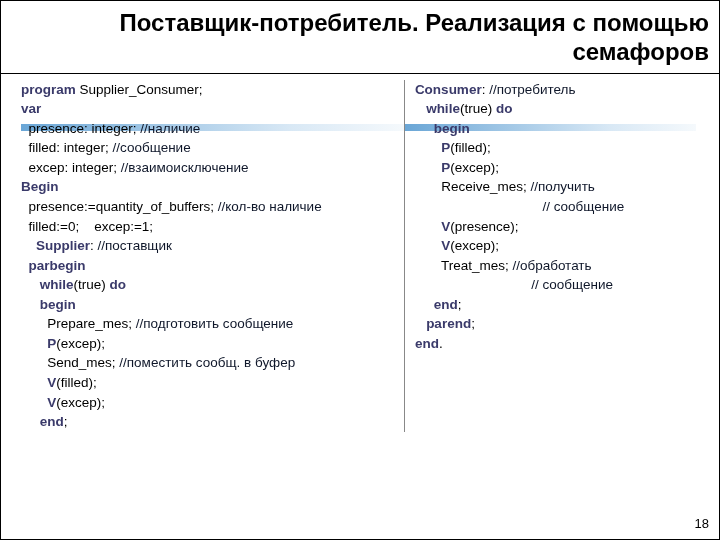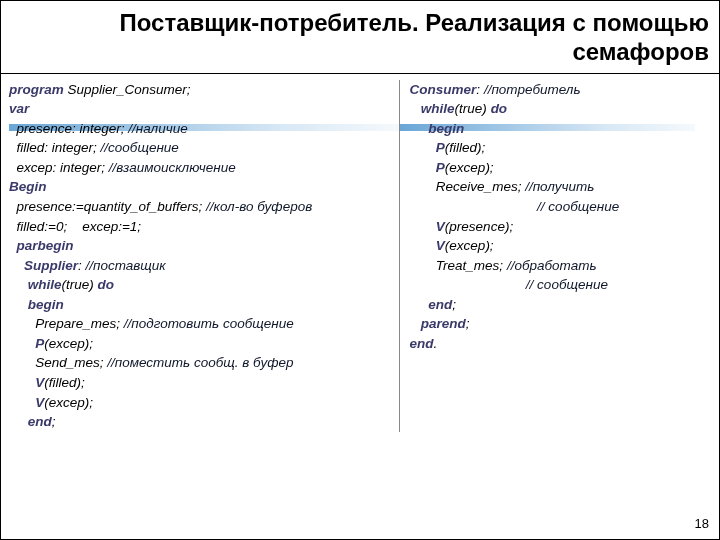--- a/index.html
+++ b/index.html
@@ -20,24 +20,23 @@
     padding: 8px 10px 6px 10px;
     line-height: 1.2;
   }
   .hr {
     border-top: 1px solid #000;
     margin: 0;
   }
   .content {
     display: flex;
     flex-direction: row;
-    padding: 6px 8px 0 8px;
+    padding: 6px 8px 0 20px;
     font-size: 13.5px;
     line-height: 1.45;
-    font-style: italic;
   }
   .col-left {
     width: 56%;
     border-right: 1px solid #888;
     padding-right: 6px;
     position: relative;
   }
   .col-right {
     width: 44%;
     padding-left: 10px;
@@ -69,24 +68,24 @@
 
 <div class="content">
   <div class="col-left">
     <div class="grad-bar" style="top:44px; width:100%;"></div>
     <div class="line"><span class="kw">program</span><span> Supplier_Consumer;</span></div>
     <div class="line"><span class="kw">var</span></div>
     <div class="line"><span>  presence: integer; </span><span class="cm">//наличие</span></div>
     <div class="line"><span>  filled: integer; </span><span class="cm">//сообщение</span></div>
     <div class="line"><span>  excep: integer; </span><span class="cm">//взаимоисключение</span></div>
     <div class="line"><span class="kw">Begin</span></div>
-    <div class="line"><span>  presence:=quantity_of_buffers; </span><span class="cm">//кол-во буферов</span></div>
+    <div class="line"><span>  presence:=quantity_of_buffers; </span><span class="cm">//кол-во наличие</span></div>
     <div class="line"><span>  filled:=0;    excep:=1;</span></div>
+    <div class="line"><span class="kw">    Supplier</span><span>: </span><span class="cm">//поставщик</span></div>
     <div class="line"><span class="kw">  parbegin</span></div>
-    <div class="line"><span class="kw">    Supplier</span><span>: </span><span class="cm">//поставщик</span></div>
     <div class="line"><span class="kw">     while</span><span>(true) </span><span class="kw">do</span></div>
     <div class="line"><span class="kw">     begin</span></div>
     <div class="line"><span>       Prepare_mes; </span><span class="cm">//подготовить сообщение</span></div>
     <div class="line"><span class="sym">       P</span><span>(excep);</span></div>
     <div class="line"><span>       Send_mes; </span><span class="cm">//поместить сообщ. в буфер</span></div>
     <div class="line"><span class="sym">       V</span><span>(filled);</span></div>
     <div class="line"><span class="sym">       V</span><span>(excep);</span></div>
     <div class="line"><span class="kw">     end</span><span>;</span></div>
   </div>
 

